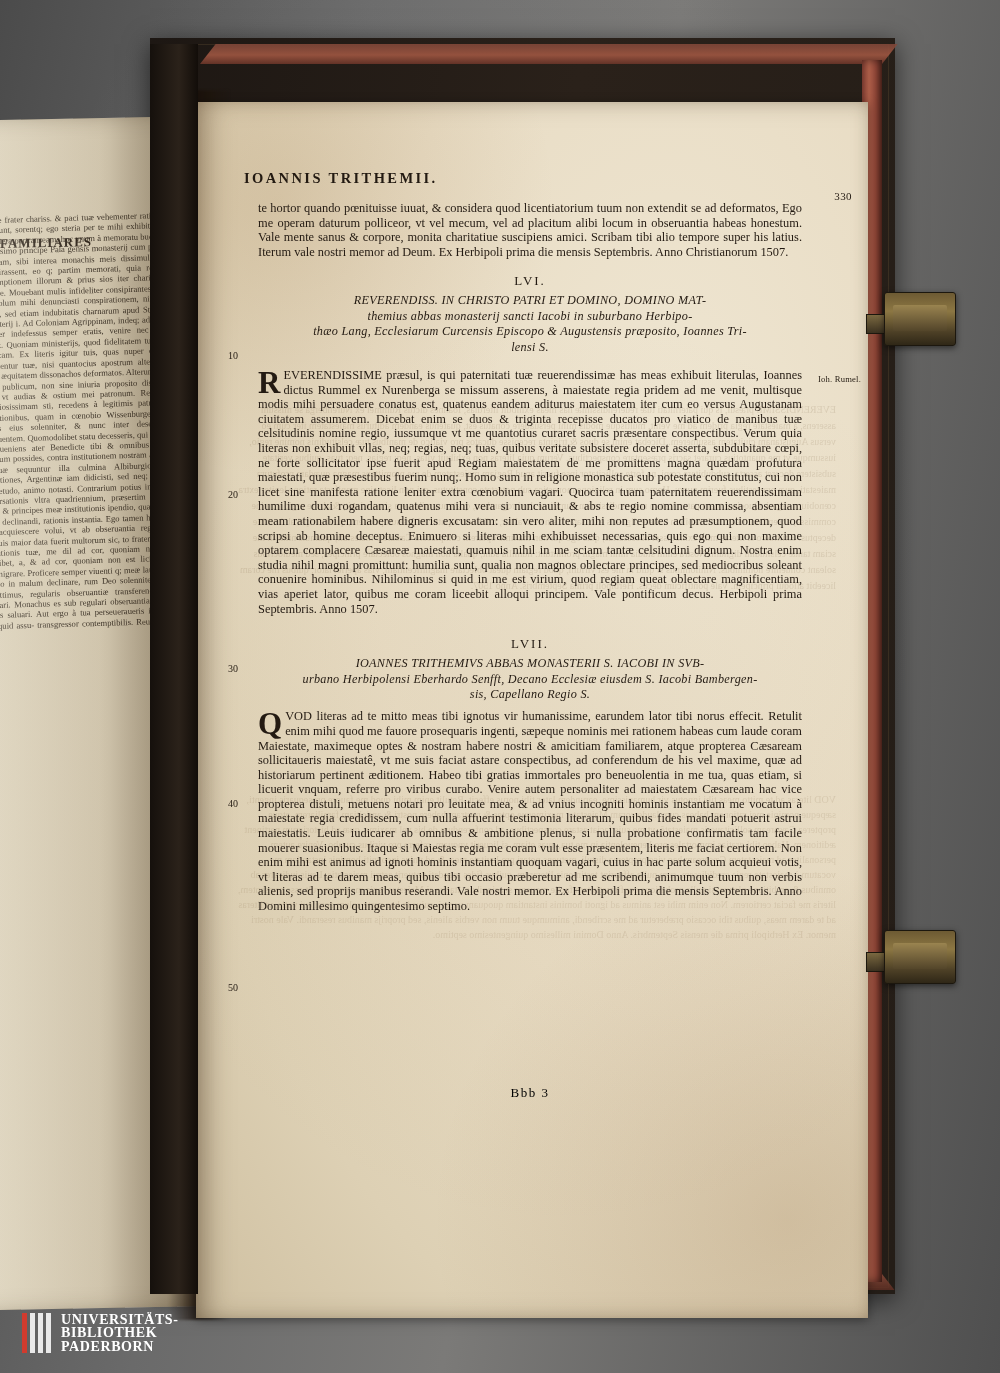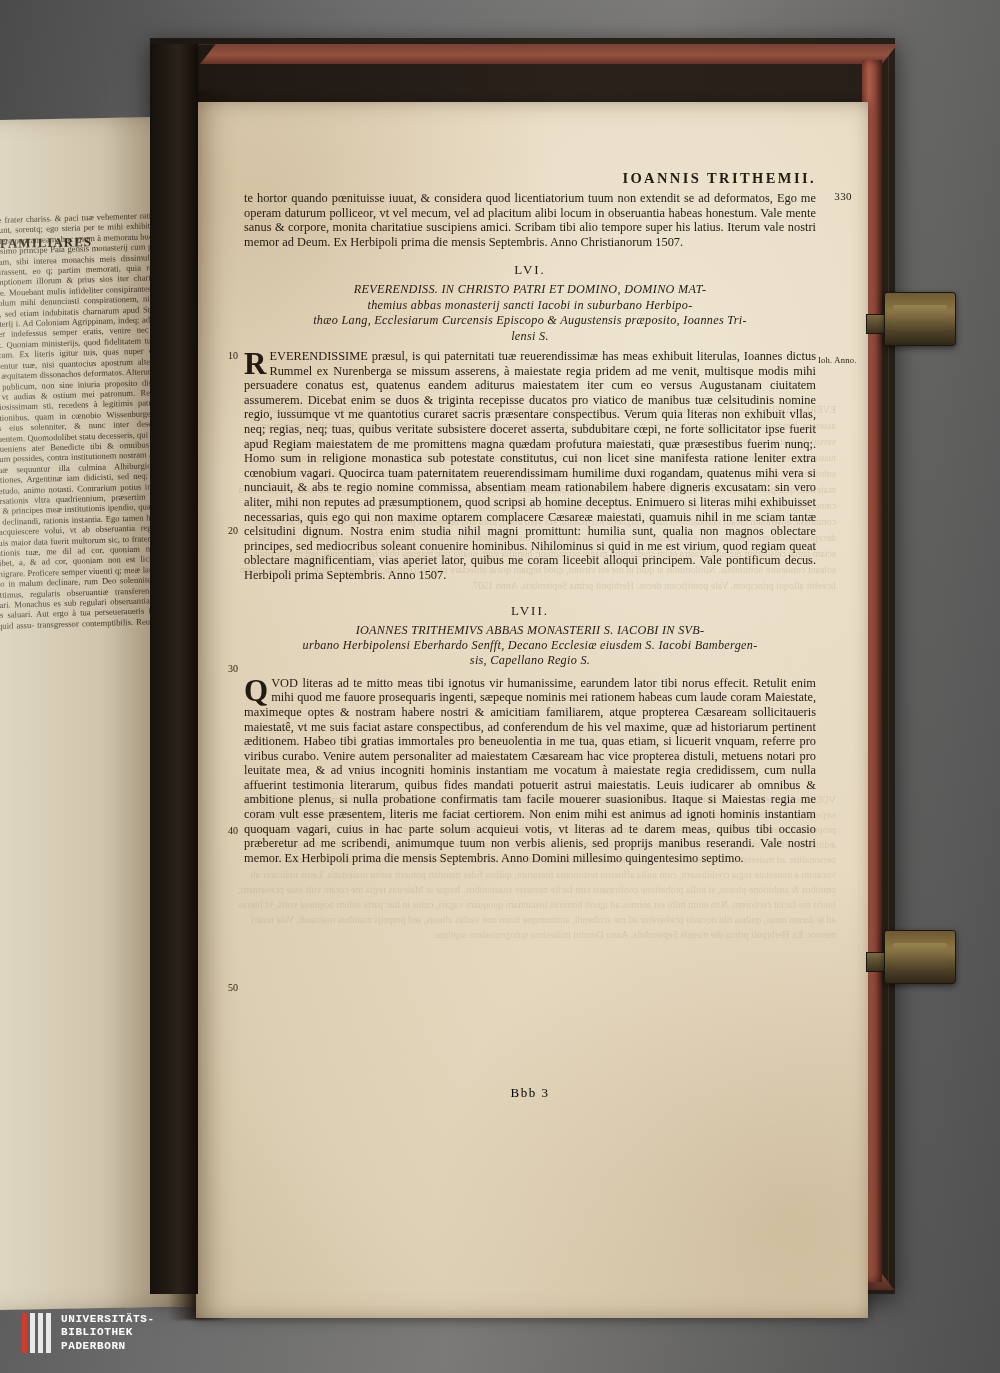--- a/index.html
+++ b/index.html
@@ -240,36 +240,36 @@
 
   
   .col {
     position: absolute;
     left: 244px;
     top: 170px;
     width: 572px;
     color: #231a12;
   }
   .runhead {
-    text-align: right;
+    text-align: left;
     font-size: 14.5px;
     letter-spacing: 2.4px;
     font-variant: small-caps;
     font-weight: bold;
     margin: 0 0 4px 0;
   }
   .folio {
     position: absolute;
     right: -36px;
     top: 20px;
     font-size: 11px;
     letter-spacing: 0.4px;
   }
   p.body {
-    margin: 0;
+    margin: 14px;
     font-size: 12.4px;
     line-height: 14.6px;
     text-align: justify;
     text-justify: inter-word;
     hyphens: manual;
   }
   .secnum {
     text-align: center;
     font-size: 13px;
     letter-spacing: 2px;
@@ -334,22 +334,22 @@
   }
   .wm-bars span {
     display: block;
     width: 5px;
     height: 40px;
     background: #e9e9e9;
   }
   .wm-bars span.red { background: #d13b2e; }
   .wm-text {
     color: #ffffff;
-    font-family: Liberation Mono, monospace;
-    font-size: 11px;
+    font-family: Liberation Serif, serif;
+    font-size: 14px;
     line-height: 13.5px;
     letter-spacing: 0.6px;
     font-weight: bold;
   }
 </style>
 </head>
 <body>
 
 <div id="page">
 
@@ -378,41 +378,41 @@
     <div class="recto">
       <div class="foxing"></div>
       <div class="bleed">EVERENDISSIME præsul, is qui paternitati tuæ reuerendissimæ has meas exhibuit literulas, Ioannes dictus Rummel ex Nurenberga se missum asserens, à maiestate regia pridem ad me venit, multisque modis mihi persuadere conatus est, quatenus eandem aditurus maiestatem iter cum eo versus Augustanam ciuitatem assumerem. Dicebat enim se duos &amp; triginta recepisse ducatos pro viatico de manibus tuæ celsitudinis nomine regio, iussumque vt me quantotius curaret sacris præsentare conspectibus. Verum quia literas non exhibuit vllas, neq; regias, neq; tuas, quibus veritate subsistere doceret asserta, subdubitare cœpi, ne forte sollicitator ipse fuerit apud Regiam maiestatem de me promittens magna quædam profutura maiestati, quæ præsestibus fuerim nunq;. Homo sum in religione monastica sub potestate constitutus, cui non licet sine manifesta ratione leniter extra cœnobium vagari. Quocirca tuam paternitatem reuerendissimam humilime duxi rogandam, quatenus mihi vera si nunciauit, &amp; abs te regio nomine commissa, absentiam meam rationabilem habere digneris excusatam: sin vero aliter, mihi non reputes ad præsumptionem, quod scripsi ab homine deceptus. Enimuero si literas mihi exhibuisset necessarias, quis ego qui non maxime optarem complacere Cæsareæ maiestati, quamuis nihil in me sciam tantæ celsitudini dignum. Nostra enim studia nihil magni promittunt: humilia sunt, qualia non magnos oblectare principes, sed mediocribus soleant conuenire hominibus. Nihilominus si quid in me est virium, quod regiam queat oblectare magnificentiam, vias aperiet lator, quibus me coram liceebit alloqui principem. Vale pontificum decus. Herbipoli prima Septembris. Anno 1507.</div>
       <div class="bleed2">VOD literas ad te mitto meas tibi ignotus vir humanissime, earundem lator tibi norus effecit. Retulit enim mihi quod me fauore prosequaris ingenti, sæpeque nominis mei rationem habeas cum laude coram Maiestate, maximeque optes &amp; nostram habere nostri &amp; amicitiam familiarem, atque propterea Cæsaream sollicitaueris maiestatê, vt me suis faciat astare conspectibus, ad conferendum de his vel maxime, quæ ad historiarum pertinent æditionem. Habeo tibi gratias immortales pro beneuolentia in me tua, quas etiam, si licuerit vnquam, referre pro viribus curabo. Venire autem personaliter ad maiestatem Cæsaream hac vice propterea distuli, metuens notari pro leuitate mea, &amp; ad vnius incogniti hominis instantiam me vocatum à maiestate regia credidissem, cum nulla affuerint testimonia literarum, quibus fides mandati potuerit astrui maiestatis. Leuis iudicarer ab omnibus &amp; ambitione plenus, si nulla probatione confirmatis tam facile mouerer suasionibus. Itaque si Maiestas regia me coram vult esse præsentem, literis me faciat certiorem. Non enim mihi est animus ad ignoti hominis instantiam quoquam vagari, cuius in hac parte solum acquieui votis, vt literas ad te darem meas, quibus tibi occasio præberetur ad me scribendi, animumque tuum non verbis alienis, sed proprijs manibus reserandi. Vale nostri memor. Ex Herbipoli prima die mensis Septembris. Anno Domini millesimo quingentesimo septimo.</div>
     </div>
 
   </div>
 
   <div class="linenums">
     <div style="top:180px">10</div>
-    <div style="top:355px">20</div>
+    <div style="top:319px">20</div>
     <div style="top:493px">30</div>
-    <div style="top:655px">40</div>
+    <div style="top:628px">40</div>
     <div style="top:812px">50</div>
   </div>
 
   <div class="col">
 
     <div class="runhead">IOANNIS TRITHEMII.</div>
     <div class="folio">330</div>
 
     <p class="body">te hortor quando pœnituisse iuuat, &amp; considera quod licentiatorium tuum non extendit se ad deformatos, Ego me operam daturum polliceor, vt vel mecum, vel ad placitum alibi locum in obseruantia habeas honestum. Vale mente sanus &amp; corpore, monita charitatiue suscipiens amici. Scribam tibi alio tempore super his latius. Iterum vale nostri memor ad Deum. Ex Herbipoli prima die mensis Septembris. Anno Christianorum 1507.</p>
 
     <div class="secnum">LVI.</div>
     <div class="addressee">REVERENDISS. IN CHRISTO PATRI ET DOMINO, DOMINO MAT-</div>
     <div class="addressee" style="margin-top:-5px">themius abbas monasterij sancti Iacobi in suburbano Herbipo-</div>
     <div class="addressee" style="margin-top:-5px">thæo Lang, Ecclesiarum Curcensis Episcopo &amp; Augustensis præposito, Ioannes Tri-</div>
     <div class="addressee" style="margin-top:-5px">lensi S.</div>
 
     <div style="position:relative">
-      <span class="marginalia" style="top:6px">Ioh. Anno.</span>
+      <span class="marginalia" style="top:6px">Ioh. Rumel.</span>
       <p class="body"><span class="dropcap">R</span><span>EVERENDISSIME præsul, is qui paternitati tuæ reuerendissimæ has meas exhibuit literulas, Ioannes dictus Rummel ex Nurenberga se missum asserens, à maiestate regia pridem ad me venit, multisque modis mihi persuadere conatus est, quatenus eandem aditurus maiestatem iter cum eo versus Augustanam ciuitatem assumerem. Dicebat enim se duos &amp; triginta recepisse ducatos pro viatico de manibus tuæ celsitudinis nomine regio, iussumque vt me quantotius curaret sacris præsentare conspectibus. Verum quia literas non exhibuit vllas, neq; regias, neq; tuas, quibus veritate subsistere doceret asserta, subdubitare cœpi, ne forte sollicitator ipse fuerit apud Regiam maiestatem de me promittens magna quædam profutura maiestati, quæ præsestibus fuerim nunq;. Homo sum in religione monastica sub potestate constitutus, cui non licet sine manifesta ratione leniter extra cœnobium vagari. Quocirca tuam paternitatem reuerendissimam humilime duxi rogandam, quatenus mihi vera si nunciauit, &amp; abs te regio nomine commissa, absentiam meam rationabilem habere digneris excusatam: sin vero aliter, mihi non reputes ad præsumptionem, quod scripsi ab homine deceptus. Enimuero si literas mihi exhibuisset necessarias, quis ego qui non maxime optarem complacere Cæsareæ maiestati, quamuis nihil in me sciam tantæ celsitudini dignum. Nostra enim studia nihil magni promittunt: humilia sunt, qualia non magnos oblectare principes, sed mediocribus soleant conuenire hominibus. Nihilominus si quid in me est virium, quod regiam queat oblectare magnificentiam, vias aperiet lator, quibus me coram liceebit alloqui principem. Vale pontificum decus. Herbipoli prima Septembris. Anno 1507.</span></p>
     </div>
 
     <div class="secnum" style="margin-top:20px">LVII.</div>
     <div class="addressee">IOANNES TRITHEMIVS ABBAS MONASTERII S. IACOBI IN SVB-</div>
     <div class="addressee" style="margin-top:-5px">urbano Herbipolensi Eberhardo Senfft, Decano Ecclesiæ eiusdem S. Iacobi Bambergen-</div>
     <div class="addressee" style="margin-top:-5px">sis, Capellano Regio S.</div>
 
     <p class="body" style="margin-top:8px"><span class="dropcap">Q</span><span>VOD literas ad te mitto meas tibi ignotus vir humanissime, earundem lator tibi norus effecit. Retulit enim mihi quod me fauore prosequaris ingenti, sæpeque nominis mei rationem habeas cum laude coram Maiestate, maximeque optes &amp; nostram habere nostri &amp; amicitiam familiarem, atque propterea Cæsaream sollicitaueris maiestatê, vt me suis faciat astare conspectibus, ad conferendum de his vel maxime, quæ ad historiarum pertinent æditionem. Habeo tibi gratias immortales pro beneuolentia in me tua, quas etiam, si licuerit vnquam, referre pro viribus curabo. Venire autem personaliter ad maiestatem Cæsaream hac vice propterea distuli, metuens notari pro leuitate mea, &amp; ad vnius incogniti hominis instantiam me vocatum à maiestate regia credidissem, cum nulla affuerint testimonia literarum, quibus fides mandati potuerit astrui maiestatis. Leuis iudicarer ab omnibus &amp; ambitione plenus, si nulla probatione confirmatis tam facile mouerer suasionibus. Itaque si Maiestas regia me coram vult esse præsentem, literis me faciat certiorem. Non enim mihi est animus ad ignoti hominis instantiam quoquam vagari, cuius in hac parte solum acquieui votis, vt literas ad te darem meas, quibus tibi occasio præberetur ad me scribendi, animumque tuum non verbis alienis, sed proprijs manibus reserandi. Vale nostri memor. Ex Herbipoli prima die mensis Septembris. Anno Domini millesimo quingentesimo septimo.</span></p>
   </div>

